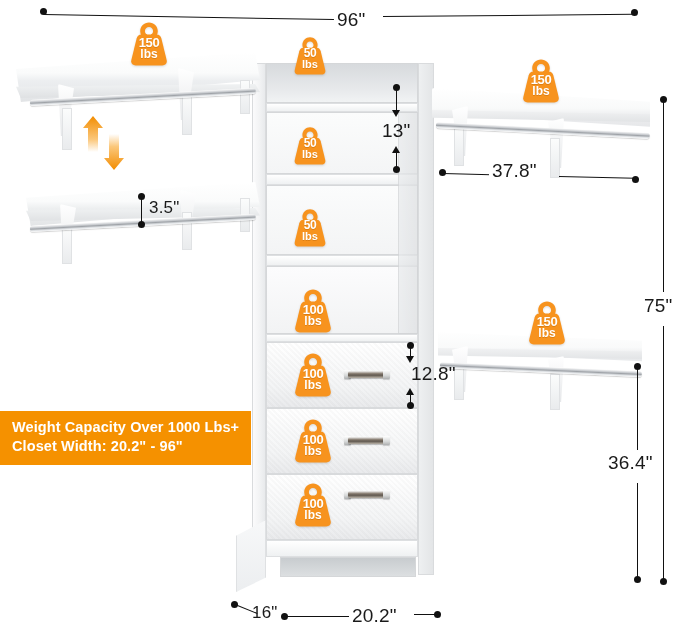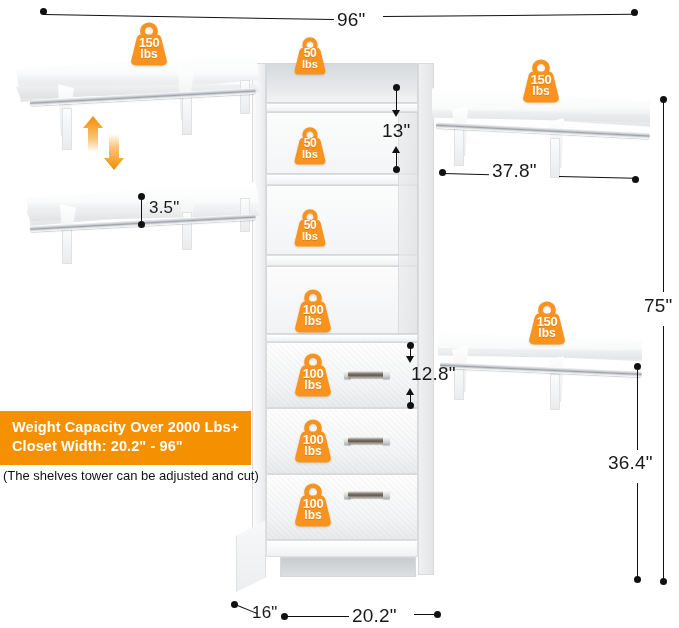--- a/index.html
+++ b/index.html
@@ -455,18 +455,17 @@
               border-left:4px solid transparent;border-right:4px solid transparent;border-bottom:7px solid #111;"></div>
   <div class="dimline dimv" style="left:410px; top:394px; height:10px;"></div>
   <div class="dot" style="left:407px; top:402px;"></div>
 
   <div class="dot" style="left:138px; top:193px;"></div>
   <div class="dimline dimv" style="left:141px; top:197px; height:26px;"></div>
   <div class="dimlabel sm" style="left:146px; top:198px; background:transparent;">3.5"</div>
   <div class="dot" style="left:138px; top:221px;"></div>
 
   <div id="banner" style="left:0px; top:411px;">
-    <div>Weight Capacity Over 2000 Lbs+</div>
+    <div>Weight Capacity Over 1000 Lbs+</div>
     <div>Closet Width: 20.2" - 96"</div>
   </div>
-  <div id="note" style="left:3px; top:468px;">(The shelves tower can be adjusted and cut)</div>
 
 </div>
 
 </body></html>

